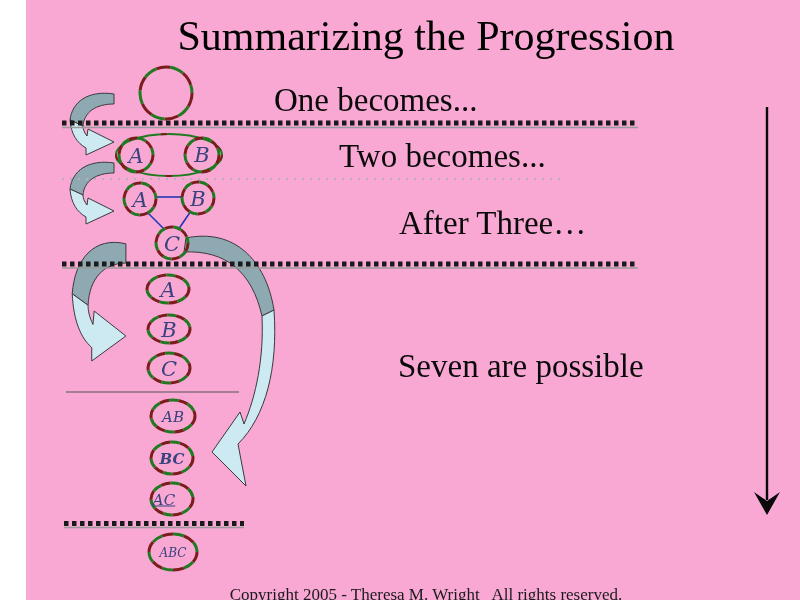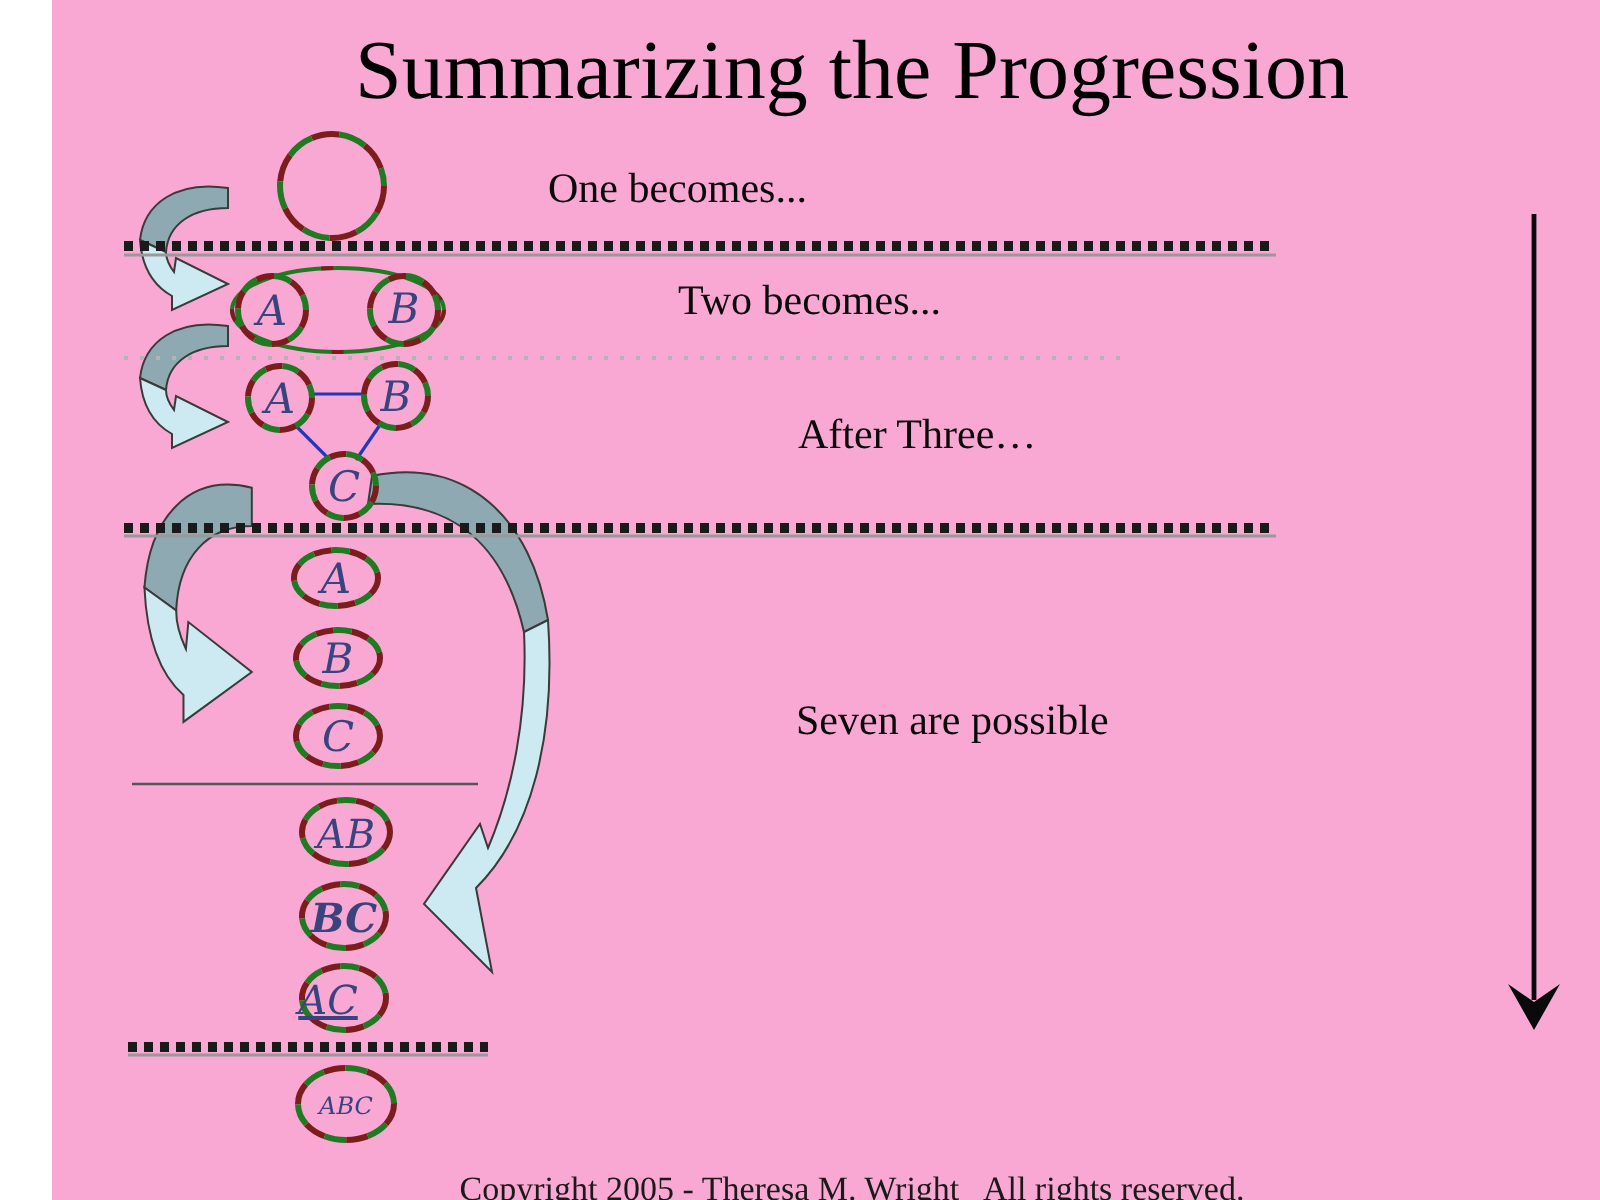--- a/index.html
+++ b/index.html
@@ -3,36 +3,36 @@
 <meta charset="utf-8">
 <style>
   html,body{margin:0;padding:0;}
   .slide{
     position:relative; width:800px; height:600px;
     background:#f9a8d4; overflow:hidden;
     font-family:"Liberation Serif", serif; color:#111;margin-left:26px;
   }
   .abs{position:absolute;}
   .t-title{left:0;right:0;top:12px;font-size:42px;text-align:center;color:#000;}
-  .cap{position:absolute;font-size:21px;color:#0a0a0a;white-space:nowrap;}
+  .cap{position:absolute;font-size:33px;color:#0a0a0a;white-space:nowrap;}
   .t-one{left:248px;top:82px;}
   .t-two{left:313px;top:138px;}
   .t-three{left:373px;top:205px;}
   .t-seven{left:372px;top:348px;}
   .t-footer{
     position:absolute;left:0;right:0;top:585px;text-align:center;
     font-size:17px;color:#1a1a1a;white-space:pre;
   }
   .nl{
     position:absolute; transform:translate(-50%,-50%);
     font-family:"DejaVu Serif", serif; font-style:italic;
     color:#39437e; line-height:1; white-space:nowrap;
   }
   .nl-lg{font-size:21px;}
-  .nl-md{font-size:20px;}
+  .nl-md{font-size:15px;}
   .nl-sm{font-size:12px;}
   svg{position:absolute;left:0;top:0;}
   .ring-r{fill:none;stroke:#7b1d1d;stroke-width:3;}
   .ring-g{fill:none;stroke:#217a21;stroke-width:3;}
   .swoosh-dark{fill:#8fa9b2;stroke:#3a3a3a;stroke-width:1;vector-effect:non-scaling-stroke;}
   .swoosh-light{fill:#cde9f1;stroke:#3a3a3a;stroke-width:1;vector-effect:non-scaling-stroke;}
   .blue-link{stroke:#2636b8;stroke-width:1.6;}
 </style>
 </head>
 <body>

